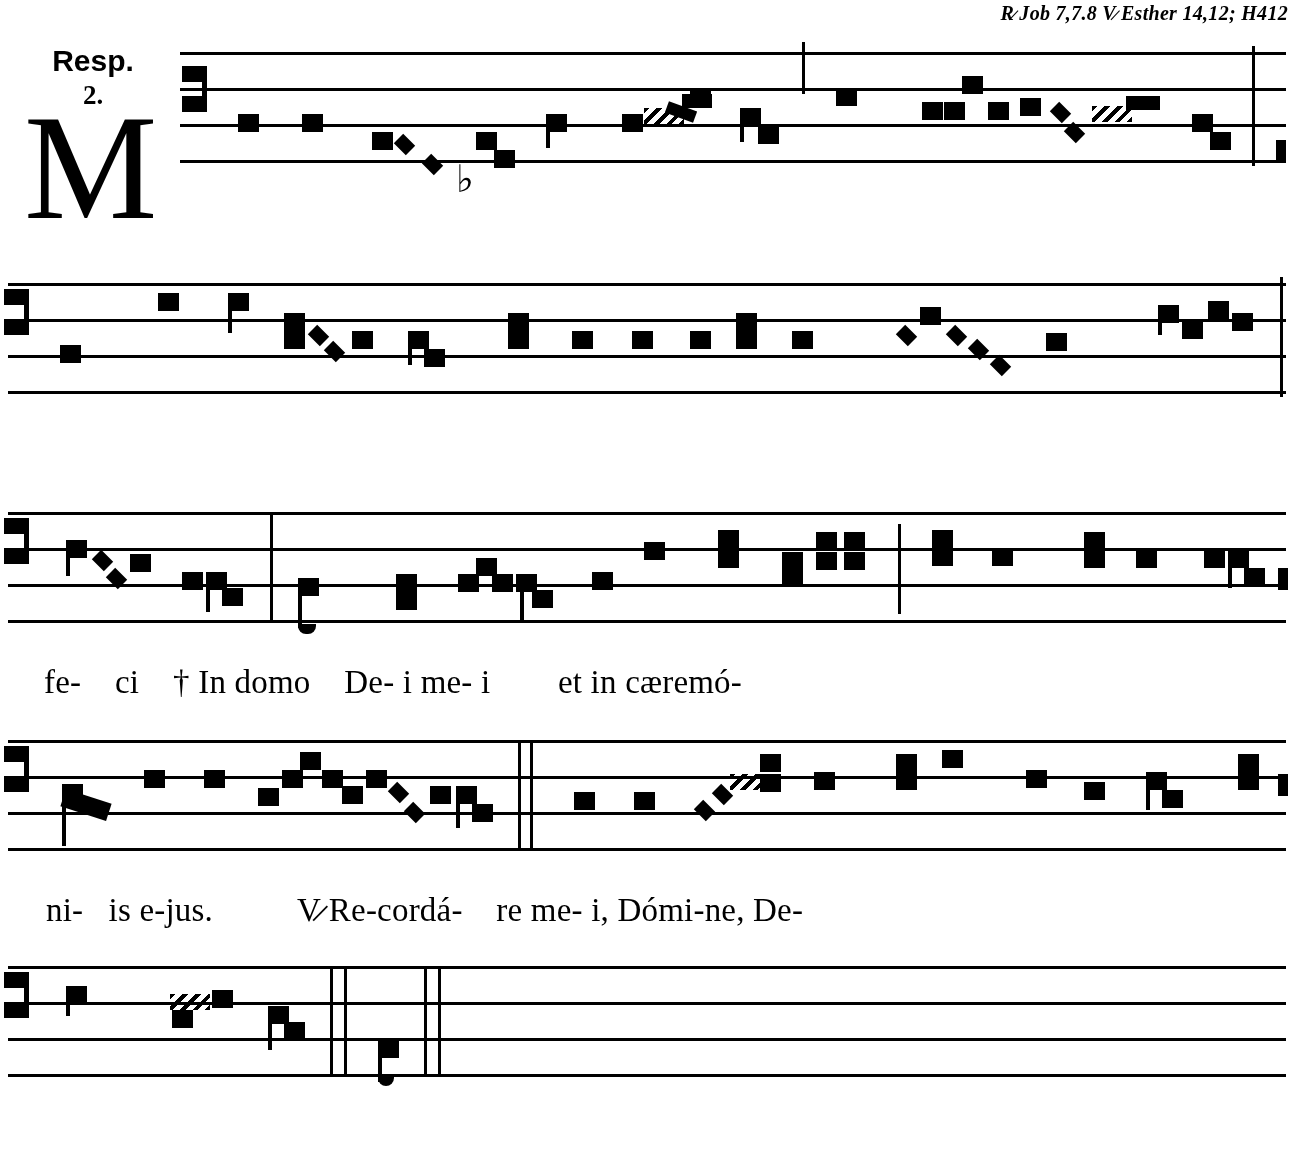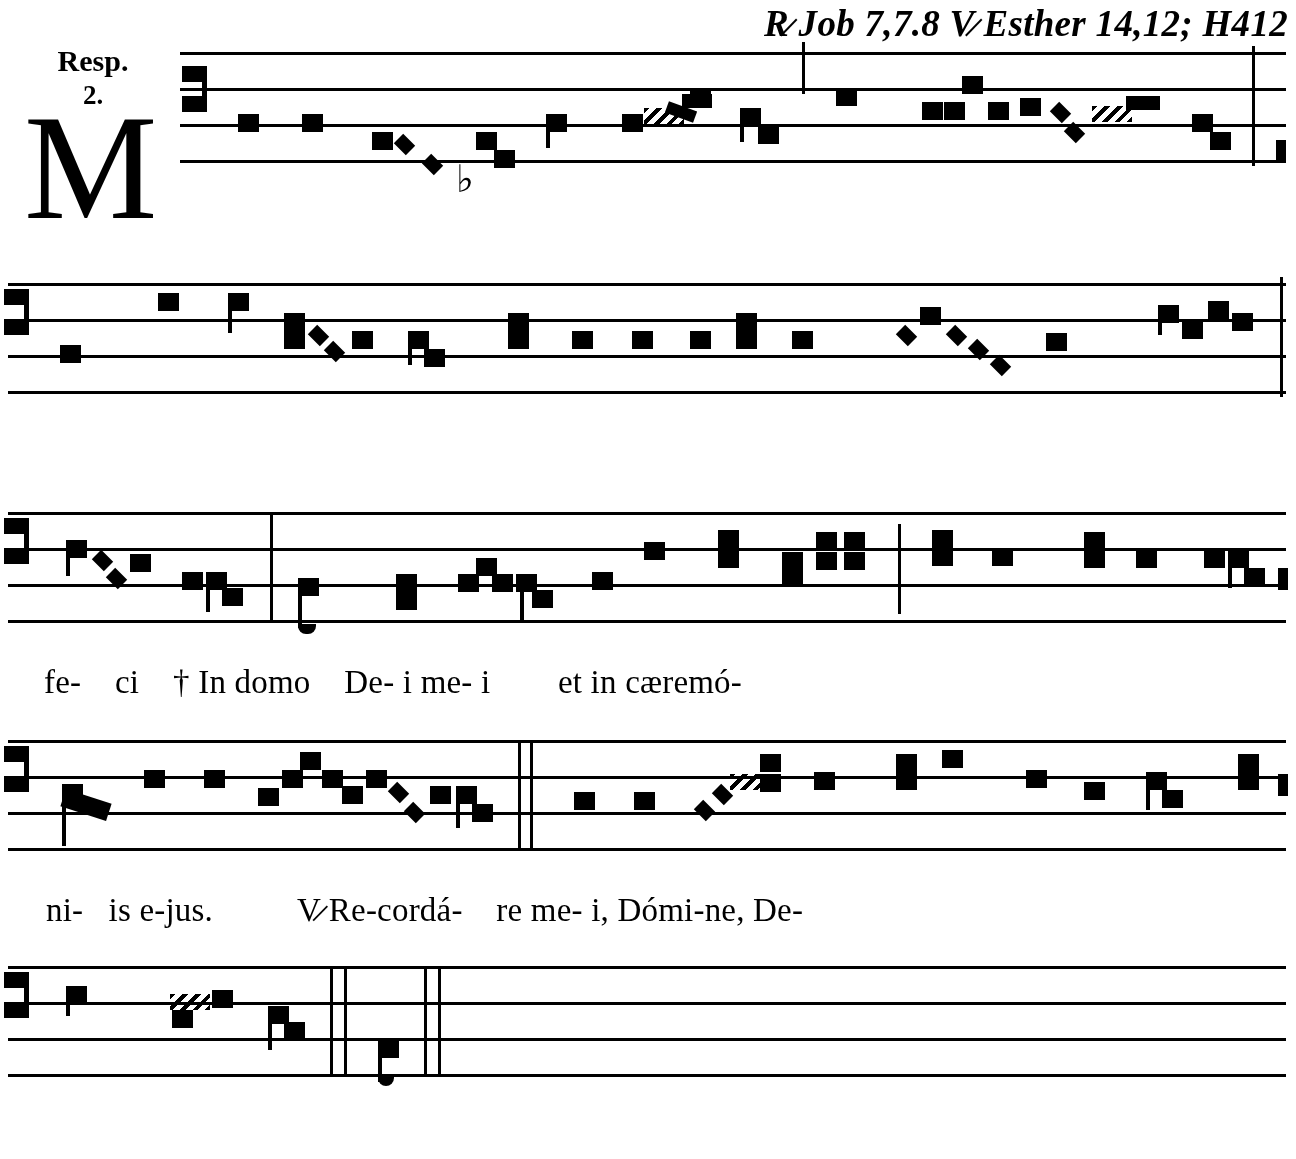--- a/index.html
+++ b/index.html
@@ -22,35 +22,35 @@
     width: 1296px;
     height: 1159px;
   }
 
   
   .header-ref {
     position: absolute;
     right: 8px;
     top: 2px;
     font-family: "Liberation Serif", serif;
-    font-size: 37px;
+    font-size: 20px;
     font-style: italic;
     font-weight: bold;
     white-space: nowrap;
     letter-spacing: .3px;
   }
 
   
   .mode-label {
     position: absolute;
     left: 28px;
     top: 46px;
     font-size: 30px;
     font-weight: bold;
-    font-family: Liberation Serif, serif;
+    font-family: Liberation Sans, sans-serif;
     line-height: 1.0;
     text-align: center;
     width: 130px;
   }
   .mode-number {
     position: absolute;
     left: 28px;
     top: 80px;
     font-size: 27px;
     font-weight: bold;

